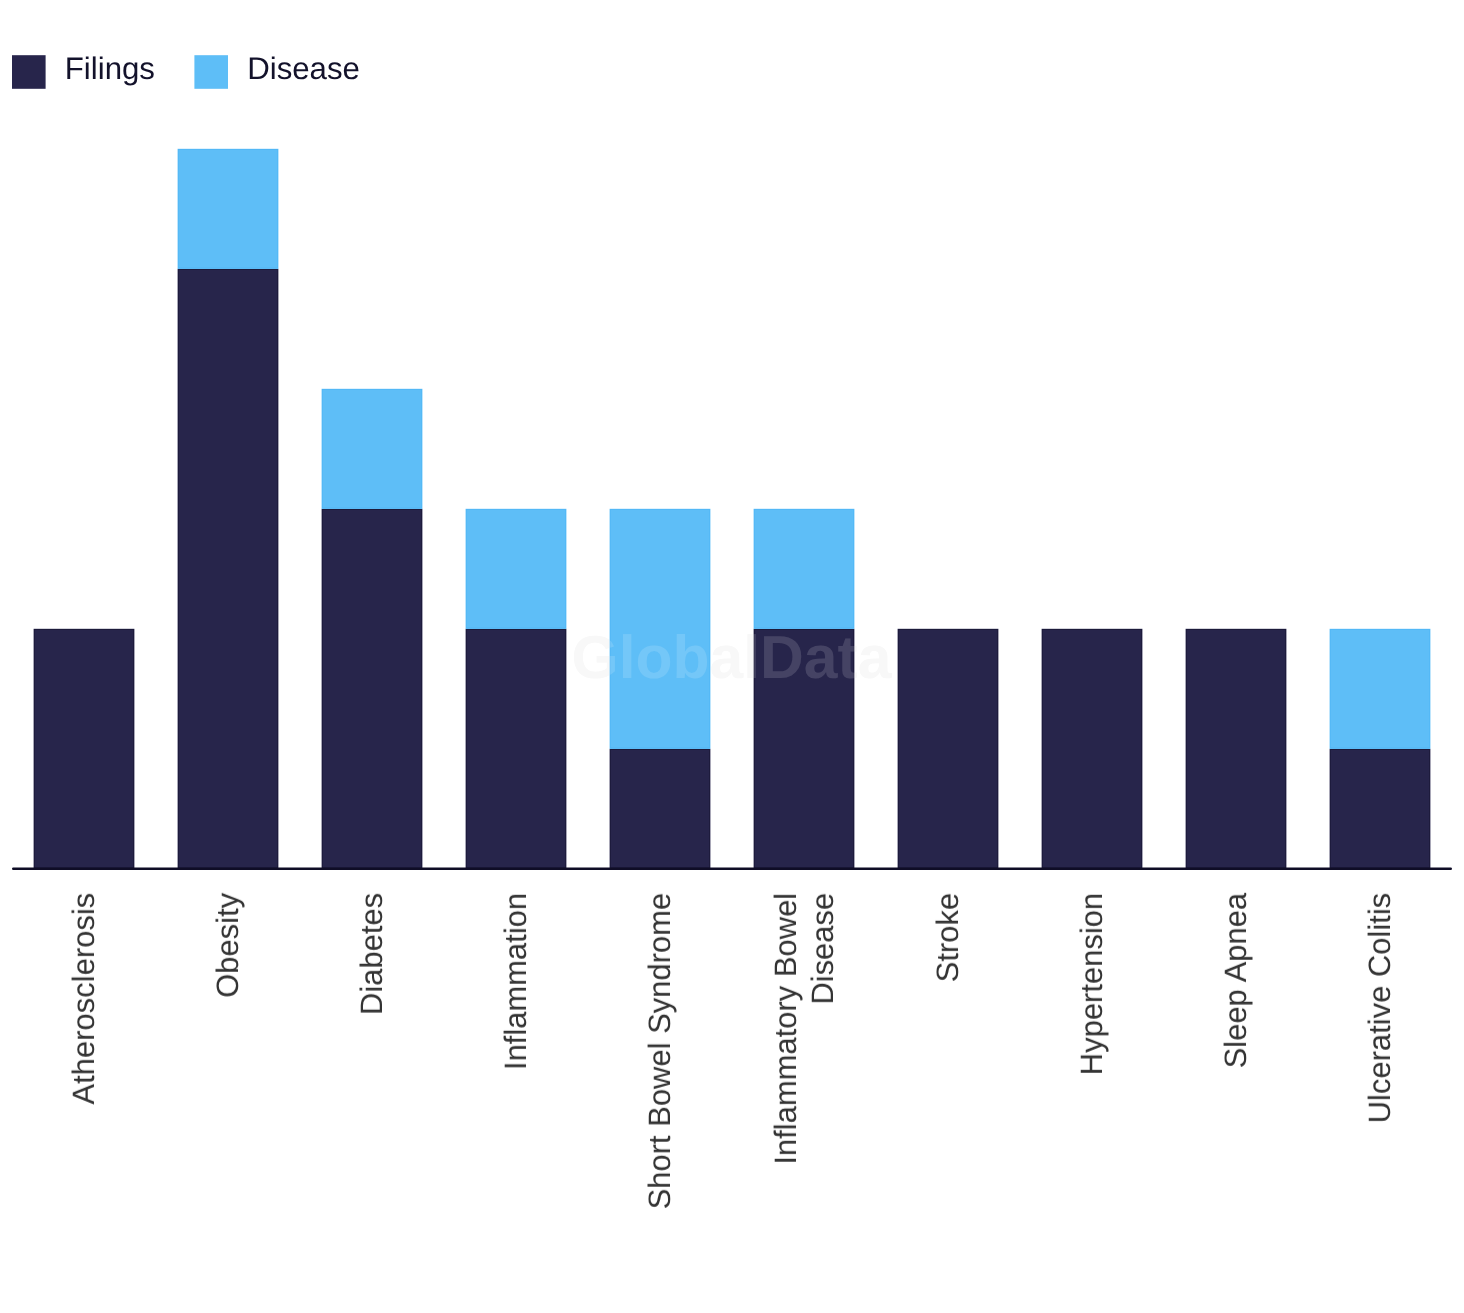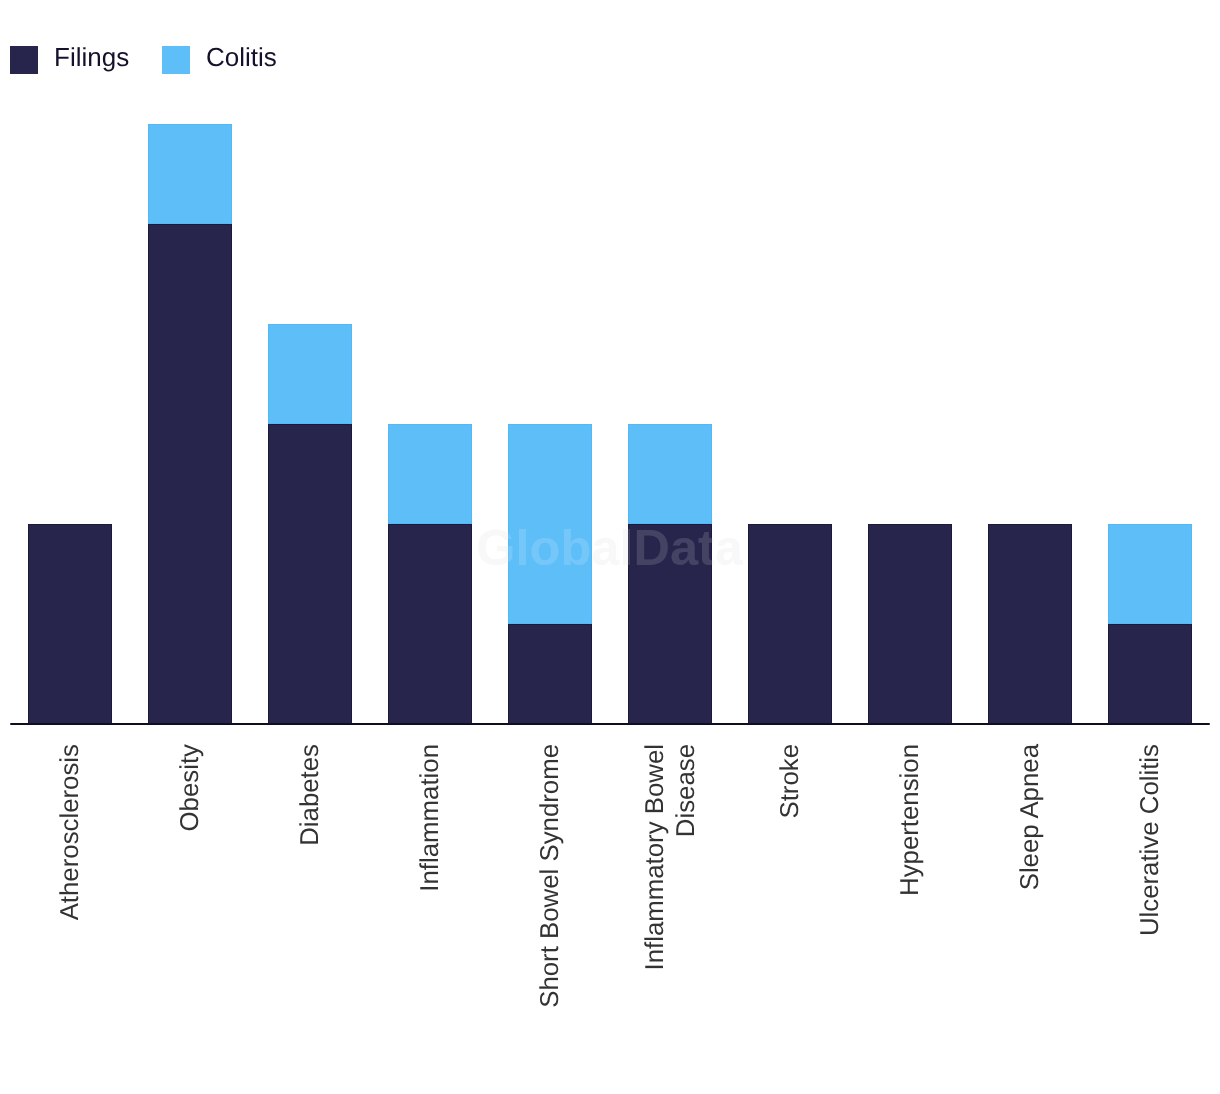--- a/index.html
+++ b/index.html
@@ -130,17 +130,17 @@
     <div class="cat" style="width: 330px; left: 1135.3px;">Ulcerative Colitis</div>
   </div>
 
   <div class="legend">
     <div class="legend-item legend-item-0">
       <div class="legend-swatch legend-swatch-filings" style="background: rgb(39, 37, 75);"></div>
       <div class="legend-label">Filings</div>
     </div>
     <div class="legend-item legend-item-1">
       <div class="legend-swatch legend-swatch-grants" style="background: rgb(94, 190, 247);"></div>
-      <div class="legend-label">Colitis</div>
+      <div class="legend-label">Disease</div>
     </div>
   </div>
 
 </div>
 
 </body></html>

